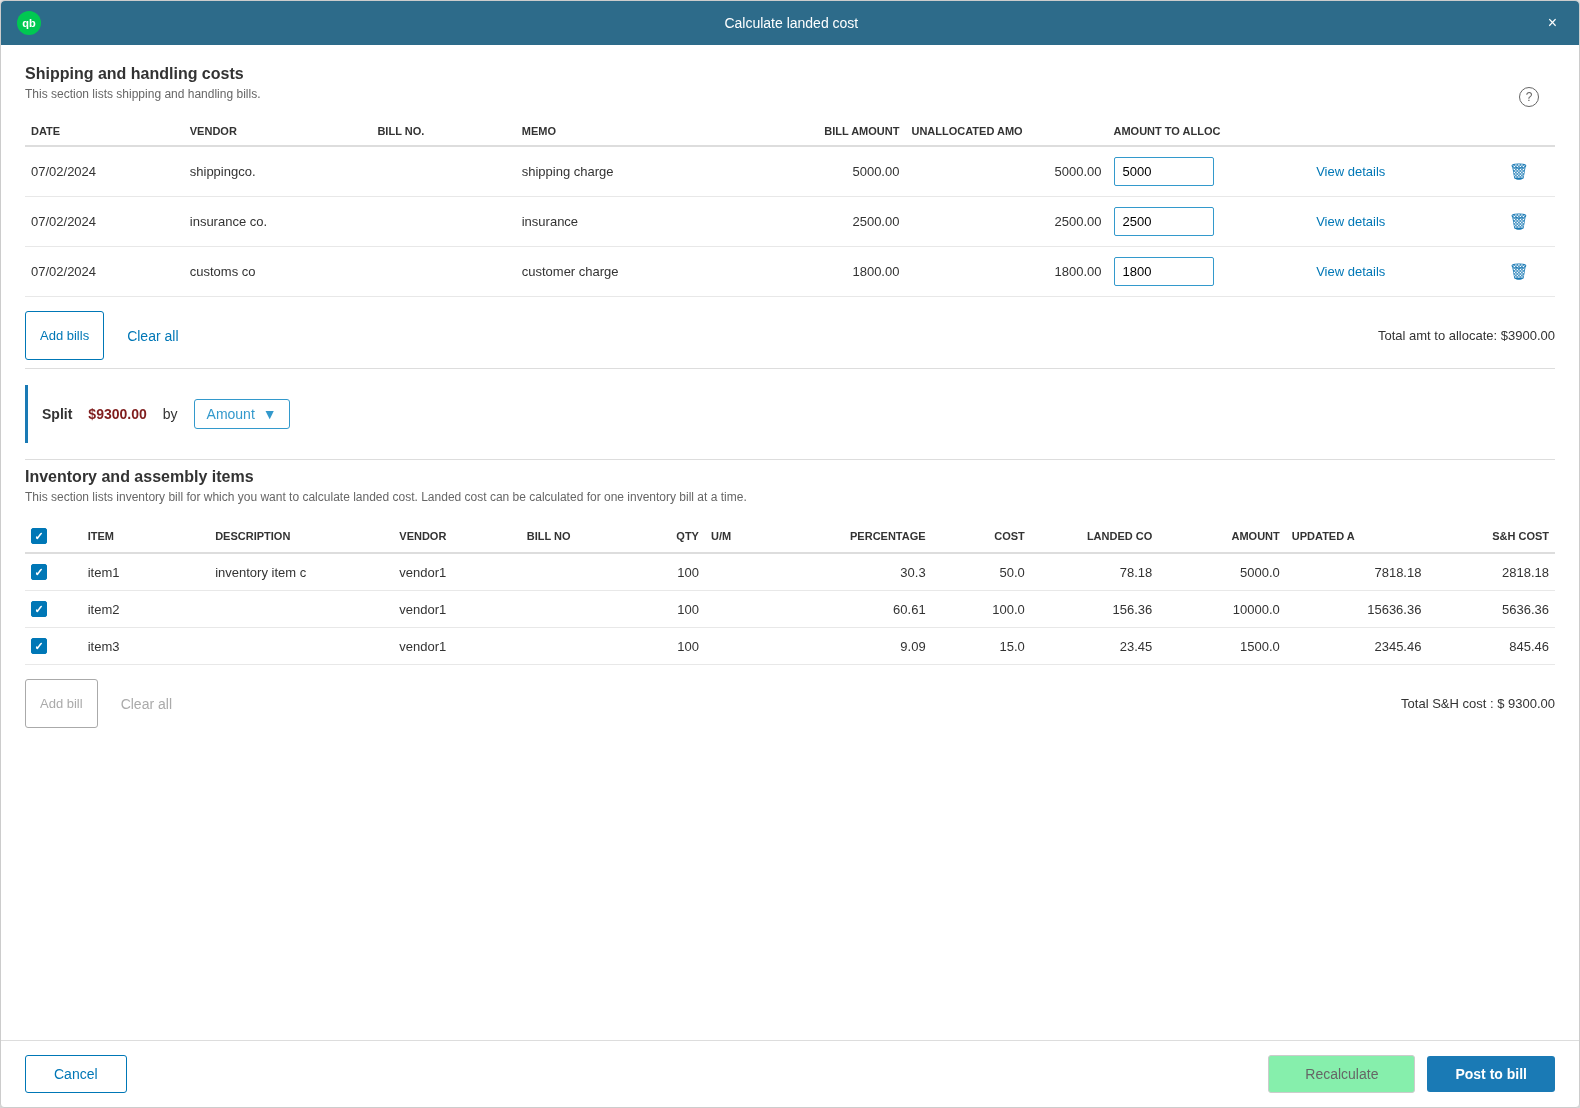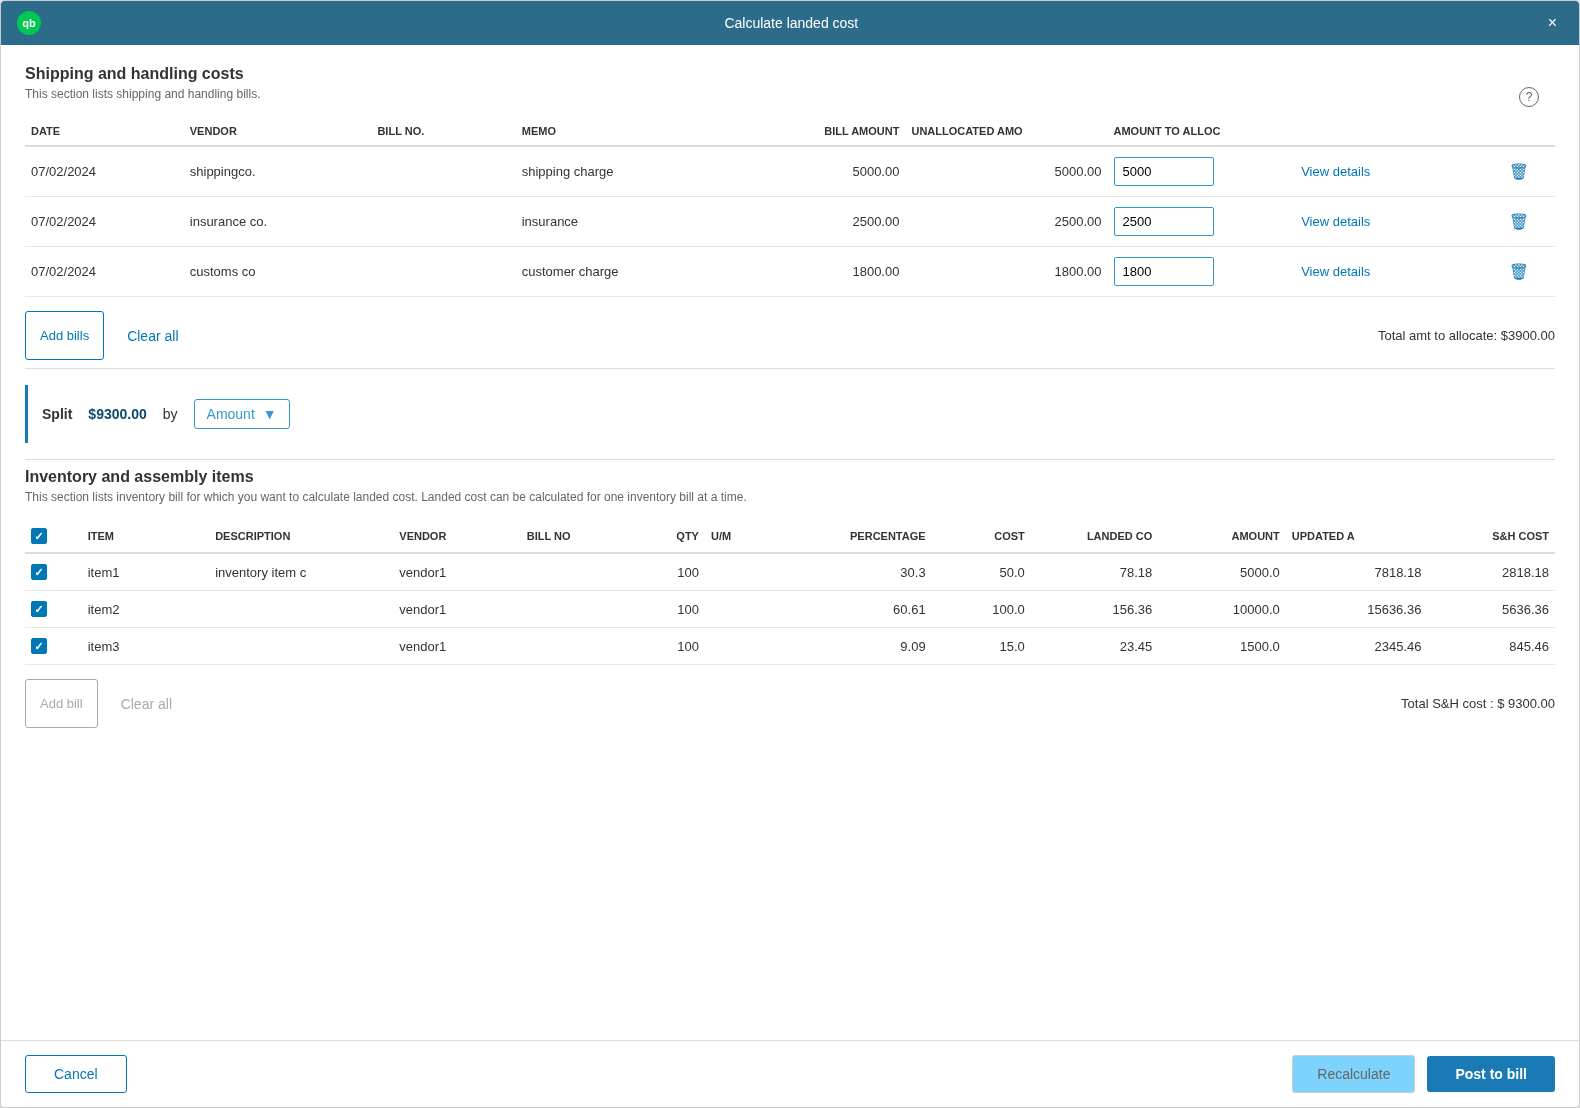--- a/index.html
+++ b/index.html
@@ -13,38 +13,38 @@
     .modal-body { flex: 1; padding: 20px 24px; overflow-y: auto; }
     .help-icon { position: absolute; right: 40px; top: 42px; width: 20px; height: 20px; border: 1px solid #666; border-radius: 50%; display: flex; align-items: center; justify-content: center; font-size: 12px; color: #666; cursor: pointer; }
     .section-title { font-size: 16px; font-weight: bold; color: #333; margin-bottom: 4px; }
     .section-subtitle { font-size: 12px; color: #666; margin-bottom: 16px; }
     table { width: 100%; border-collapse: collapse; }
     thead tr { border-bottom: 2px solid #ddd; }
     thead th { text-align: left; padding: 8px 6px; font-size: 11px; font-weight: bold; color: #333; text-transform: uppercase; }
     tbody tr { border-bottom: 1px solid #e8e8e8; }
     tbody td { padding: 10px 6px; font-size: 13px; color: #333; vertical-align: middle; }
     .amount-input { border: 1px solid #3399cc; padding: 6px 8px; font-size: 13px; width: 100px; border-radius: 2px; }
-    .view-details-link { color: #0077b6; text-decoration: none; font-size: 13px; cursor: pointer; }
+    .view-details-link { color: #0077b6; text-decoration: none; font-size: 13px; cursor: pointer; margin-left: 15px; }
     .delete-icon { color: #1a7ab5; font-size: 16px; cursor: pointer; }
     .action-row { display: flex; align-items: center; margin-top: 14px; margin-bottom: 4px; }
     .add-bills-btn { border: 1px solid #0077b6; color: #0077b6; background: white; padding: 16px 14px; border-radius: 3px; cursor: pointer; font-size: 13px; }
     .clear-all-link { color: #0077b6; background: none; border: none; cursor: pointer; font-size: 14px; margin-left: 23px; }
     .total-text { margin-left: auto; font-size: 13px; color: #333; font-weight: normal; }
     .split-row { display: flex; align-items: center; gap: 16px; padding: 14px 0; border-left: 3px solid #1a7ab5; padding-left: 14px; margin: 16px 0; }
     .split-label { font-size: 14px; font-weight: bold; color: #333; }
-    .split-amount { font-size: 14px; font-weight: bold; color: #0c4a6e; }
+    .split-amount { font-size: 14px; font-weight: bold; color: #7f1d1d; }
     .split-by { font-size: 14px; color: #333; }
     .split-select { border: 1px solid #3399cc; padding: 6px 12px; font-size: 14px; color: #3399cc; background: white; border-radius: 3px; cursor: pointer; display: flex; align-items: center; gap: 8px; }
     .divider { border: none; border-top: 1px solid #ddd; margin: 8px 0; }
     .cb { width: 16px; height: 16px; background: #0077b6; border: 1px solid #0077b6; display: flex; align-items: center; justify-content: center; border-radius: 2px; cursor: pointer; }
     .cb::after { content: '✓'; color: white; font-size: 11px; font-weight: bold; }
     .modal-footer { padding: 14px 24px; border-top: 1px solid #ddd; display: flex; align-items: center; justify-content: space-between; }
     .cancel-btn { border: 1px solid #0077b6; color: #0077b6; background: white; padding: 10px 28px; border-radius: 3px; cursor: pointer; font-size: 14px; }
     .footer-right { display: flex; gap: 12px; align-items: center; }
-    .recalculate-btn { border: 1px solid #ccc; color: #666; background: #7dd3fc; padding: 10px 24px; border-radius: 3px; cursor: pointer; font-size: 14px; }
+    .recalculate-btn { border: 1px solid #ccc; color: #666; background: #86efac; padding: 10px 36px; border-radius: 3px; cursor: pointer; font-size: 14px; }
     .post-to-bill-btn { background: #1a7ab5; color: white; border: none; padding: 10px 28px; border-radius: 3px; cursor: pointer; font-size: 14px; font-weight: bold; }
     .col-date { width: 110px; }
     .col-vendor { width: 130px; }
     .col-billno { width: 100px; }
     .col-memo { width: 150px; }
     .col-billamount { width: 120px; text-align: right; }
     .col-unalloc { width: 140px; text-align: left; }
     .col-alloc { width: 130px; }
     .col-viewdetails { width: 130px; }
     .col-delete { width: 50px; text-align: center; }

